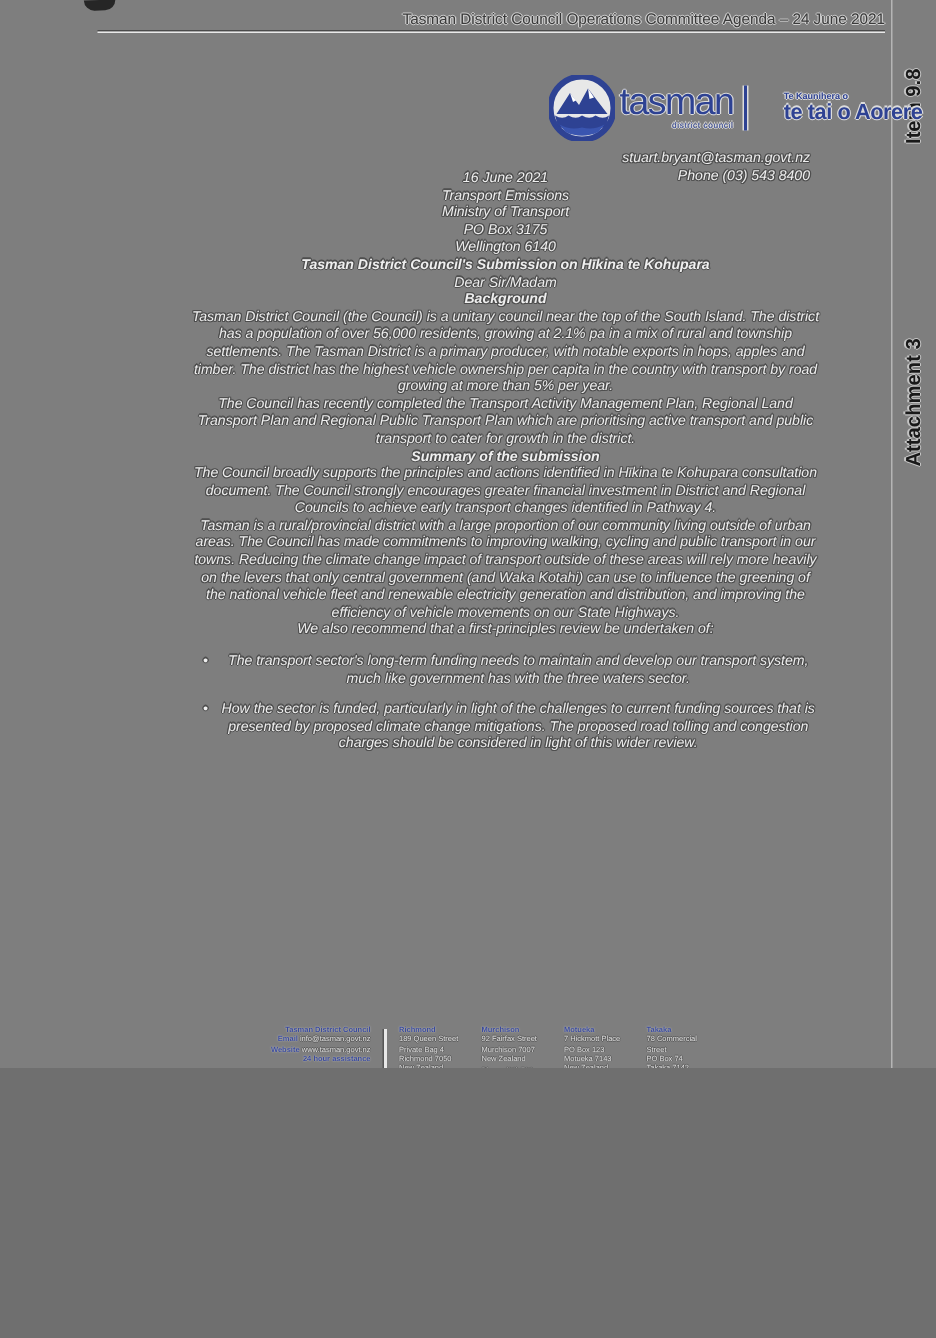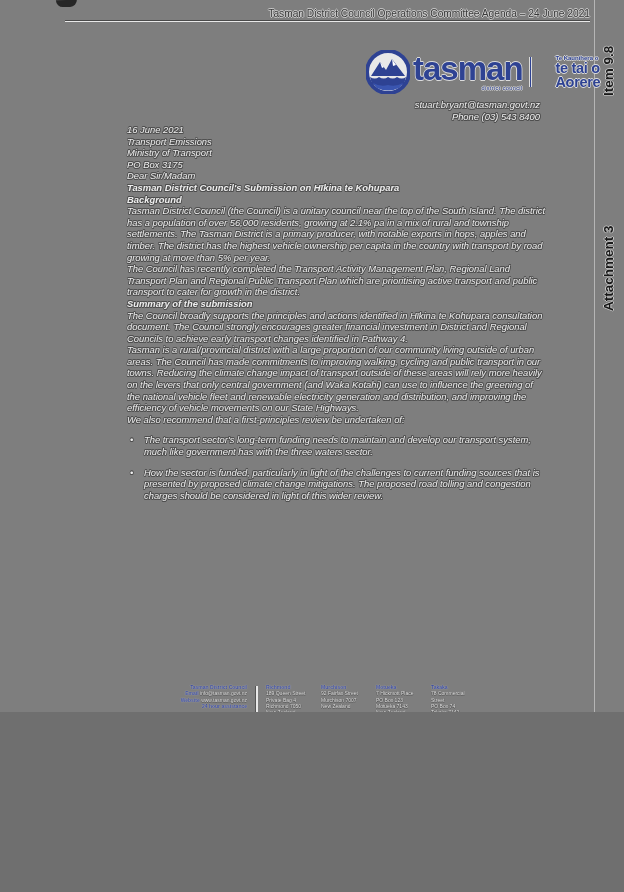--- a/index.html
+++ b/index.html
@@ -42,31 +42,31 @@
 
   .vert-label{position:absolute;transform:rotate(-90deg);transform-origin:top left;
     font-size:13.5px;font-weight:bold;white-space:nowrap;color:#191919;
     text-shadow:-0.7px 0 0 #c4c4c4,0.7px 0 0 #c4c4c4,0 -0.7px 0 #c4c4c4,0 0.7px 0 #c4c4c4;}
   .vert-item{left:601px;top:96px;}
   .vert-attach{left:601px;top:311px;}
 
   .logo{position:absolute;left:366px;top:50px;display:flex;align-items:center;}
   .logo-emblem{width:44px;height:44px;flex:0 0 auto;}
   .logo-word{margin-left:3px;line-height:1;}
-  .logo-tasman{font-size:33px;font-weight:bold;letter-spacing:-1px;}
+  .logo-tasman{font-size:25px;font-weight:normal;letter-spacing:-1px;}
   .logo-dc{font-size:5.5px;text-align:right;margin-top:1px;letter-spacing:.4px;}
   .logo-bar{width:2.5px;height:30px;background:#2e4293;margin:0 5px 0 7px;
     box-shadow:1px 0 0 #dcdcdc,-1px 0 0 #dcdcdc;}
   .logo-maori{line-height:1;}
   .logo-maori-small{font-size:6px;font-weight:bold;}
   .logo-maori-big{font-size:14.5px;font-weight:bold;letter-spacing:-0.3px;}
 
   .contact{position:absolute;top:99px;right:84px;text-align:right;font-size:9.4px;line-height:11.5px;}
 
-  .letter{position:absolute;left:127px;top:124px;width:420px;font-size:9.4px;line-height:11.6px;}
+  .letter{position:absolute;left:127px;top:112px;width:420px;font-size:9.4px;line-height:11.6px;text-align:center;}
   .letter .block{margin:0;}
   .mt12{margin-top:12px;} .mt24{margin-top:24px;} .mt10{margin-top:10px;}
   .mt9{margin-top:9px;} .mt3{margin-top:3px;}
   .bold{font-weight:bold;}
   .bullet{display:flex;margin-top:9px;}
   .bullet .marker{flex:0 0 14px;padding-left:3px;}
   .bullet .btext{flex:1;}
 
   .org-footer{position:absolute;left:163px;top:684px;display:flex;align-items:flex-start;
     font-size:5px;line-height:6.3px;filter:blur(0.35px);}
@@ -124,25 +124,26 @@
     <div>Phone (03) 543 8400</div>
   </div>
 
   <div class="letter emb">
     <div class="block">16 June 2021</div>
 
     <div class="block mt12">
       <div>Transport Emissions</div>
       <div>Ministry of Transport</div>
       <div>PO Box 3175</div>
-    </div>
+      <div>Wellington 6140</div>
+    </div>
+
+    <div class="block mt10 bold">Tasman District Council's Submission on Hīkina te Kohupara</div>
 
     <div class="block mt24">Dear Sir/Madam</div>
-
-    <div class="block mt10 bold">Tasman District Council's Submission on Hīkina te Kohupara</div>
 
     <div class="block mt10 bold">Background</div>
     <div class="block mt3">Tasman District Council (the Council) is a unitary council near the top of the South Island.  The district has a population of over 56,000 residents, growing at 2.1% pa in a mix of rural and township settlements.  The Tasman District is a primary producer, with notable exports in hops, apples and timber.  The district has the highest vehicle ownership per capita in the country with transport by road growing at more than 5% per year.</div>
     <div class="block mt9">The Council has recently completed the Transport Activity Management Plan, Regional Land Transport Plan and Regional Public Transport Plan which are prioritising active transport and public transport to cater for growth in the district.</div>
 
     <div class="block mt9 bold">Summary of the submission</div>
     <div class="block mt3">The Council broadly supports the principles and actions identified in Hīkina te Kohupara consultation document.  The Council strongly encourages greater financial investment in District and Regional Councils to achieve early transport changes identified in Pathway 4.</div>
     <div class="block mt9">Tasman is a rural/provincial district with a large proportion of our community living outside of urban areas. The Council has made commitments to improving walking, cycling and public transport in our towns. Reducing the climate change impact of transport outside of these areas will rely more heavily on the levers that only central government (and Waka Kotahi) can use to influence the greening of the national vehicle fleet and renewable electricity generation and distribution, and improving the efficiency of vehicle movements on our State Highways.</div>
 
     <div class="block mt9">We also recommend that a first-principles review be undertaken of:</div>

